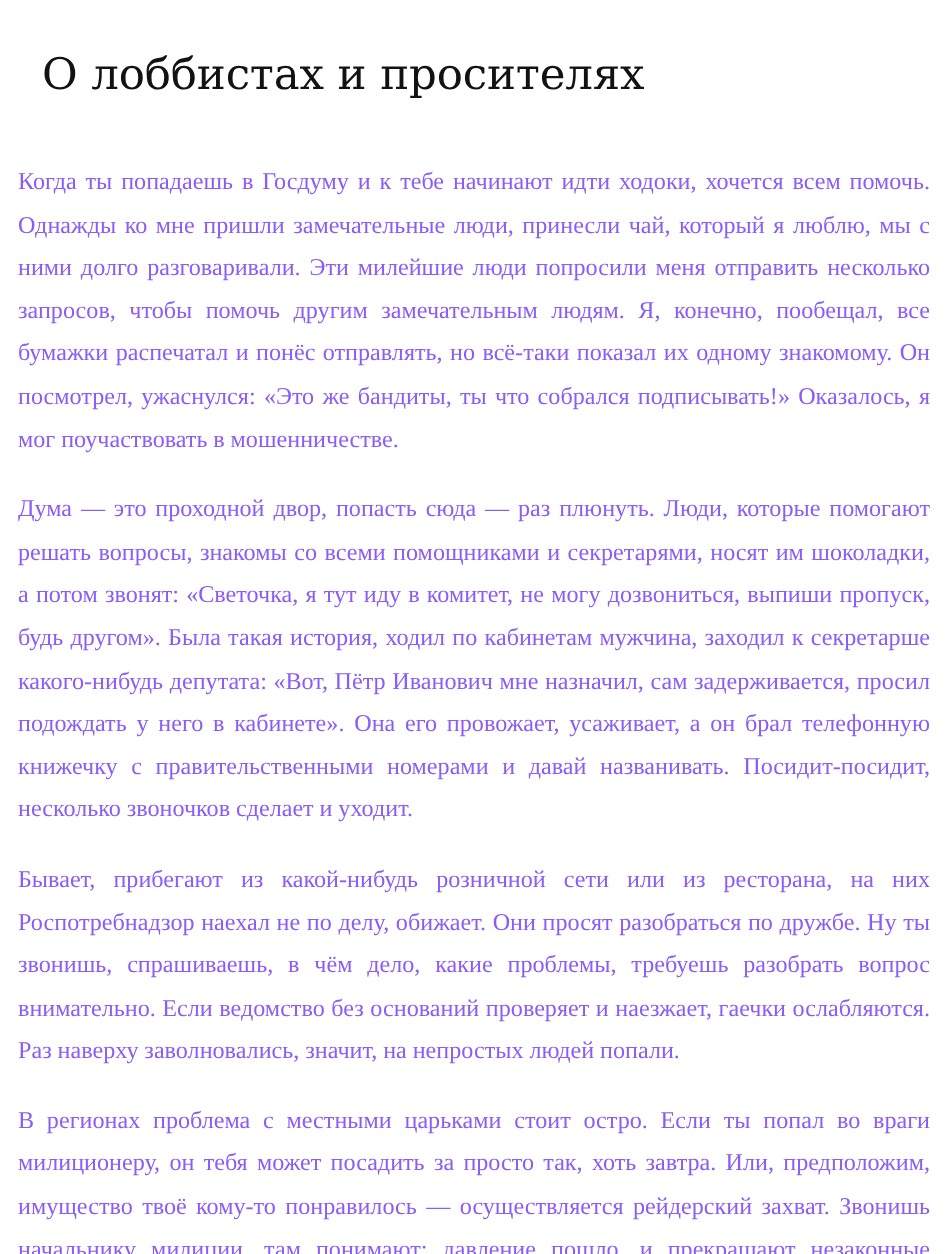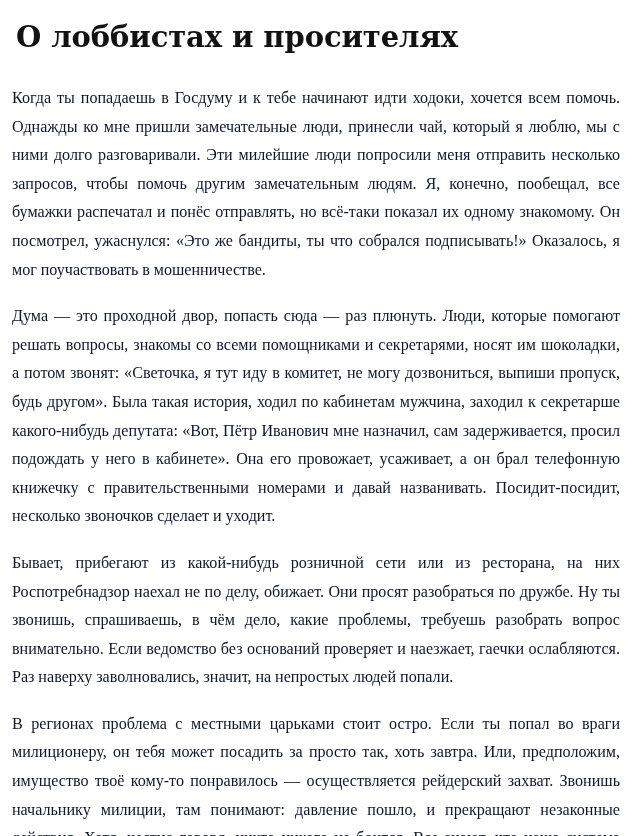--- a/index.html
+++ b/index.html
@@ -16,42 +16,42 @@
     -webkit-font-smoothing: antialiased;
   }
   .page {
     box-sizing: border-box;
     width: 632px;
     height: 836px;
     padding: 0 12px;
     background: #ffffff;
   }
   .article-title {
-    margin: 4px;
+    margin: 16px;
     padding: 0;
     font-family: "DejaVu Serif", "Liberation Serif", serif;
-    font-weight: 700;
+    font-weight: 400;
     font-size: 29px;
     line-height: 34px;
     letter-spacing: -0.1px;
     color: #121212;
     padding-top: 16px;
     padding-bottom: 0;
   }
   .article-body {
     padding-top: 26px;
   }
   .article-paragraph {
     margin: 0 0 18px 0;
     font-size: 16.1px;
     line-height: 28.6px;
     text-align: justify;
     text-justify: inter-word;
     word-spacing: -0.1px;
-    color: #0f172a;
+    color: #8b5cf6;
     hyphens: none;
   }
   .article-paragraph:last-child {
     margin-bottom: 0;
   }
 </style>
 </head>
 <body>
 
 <div class="page">

